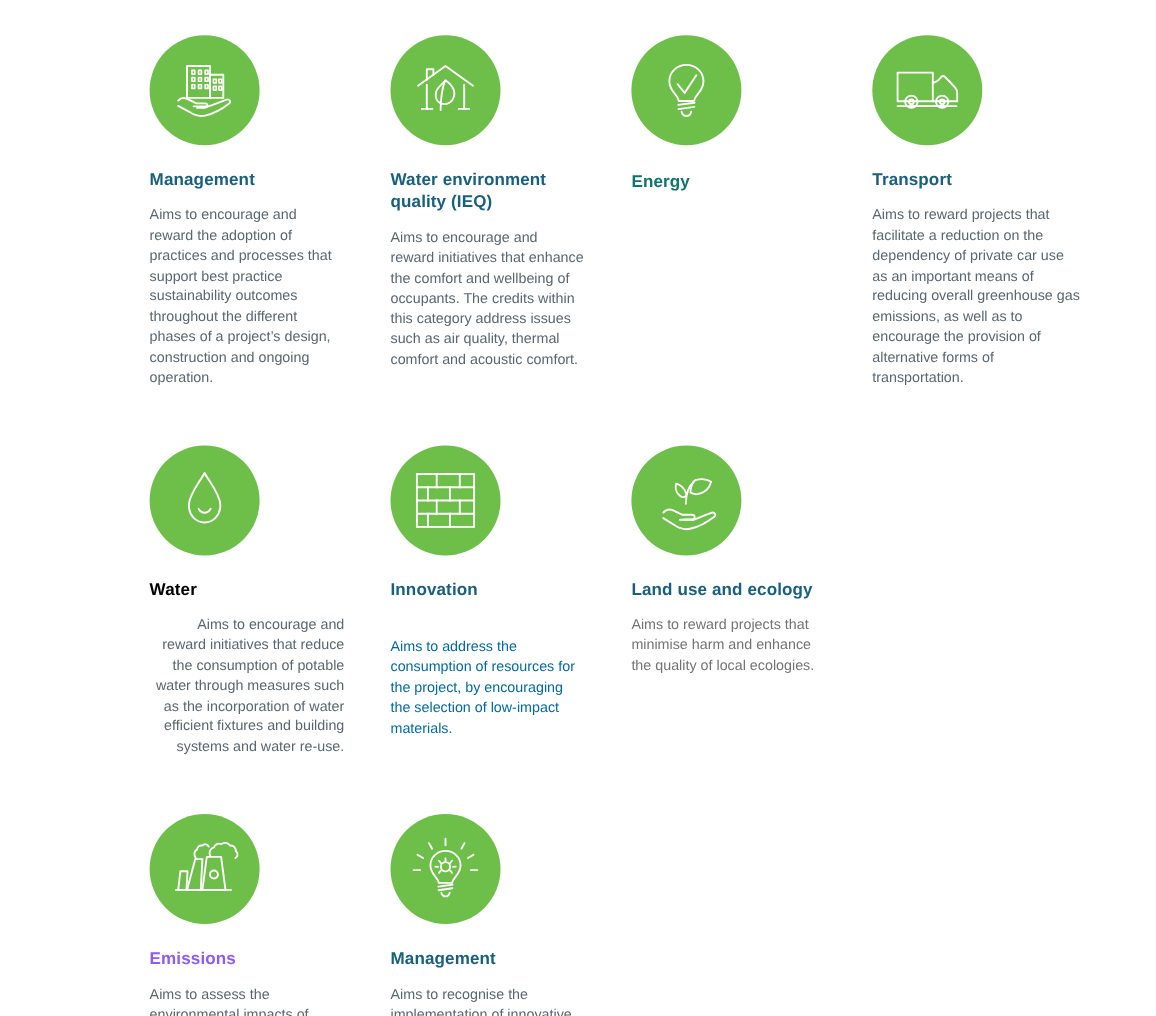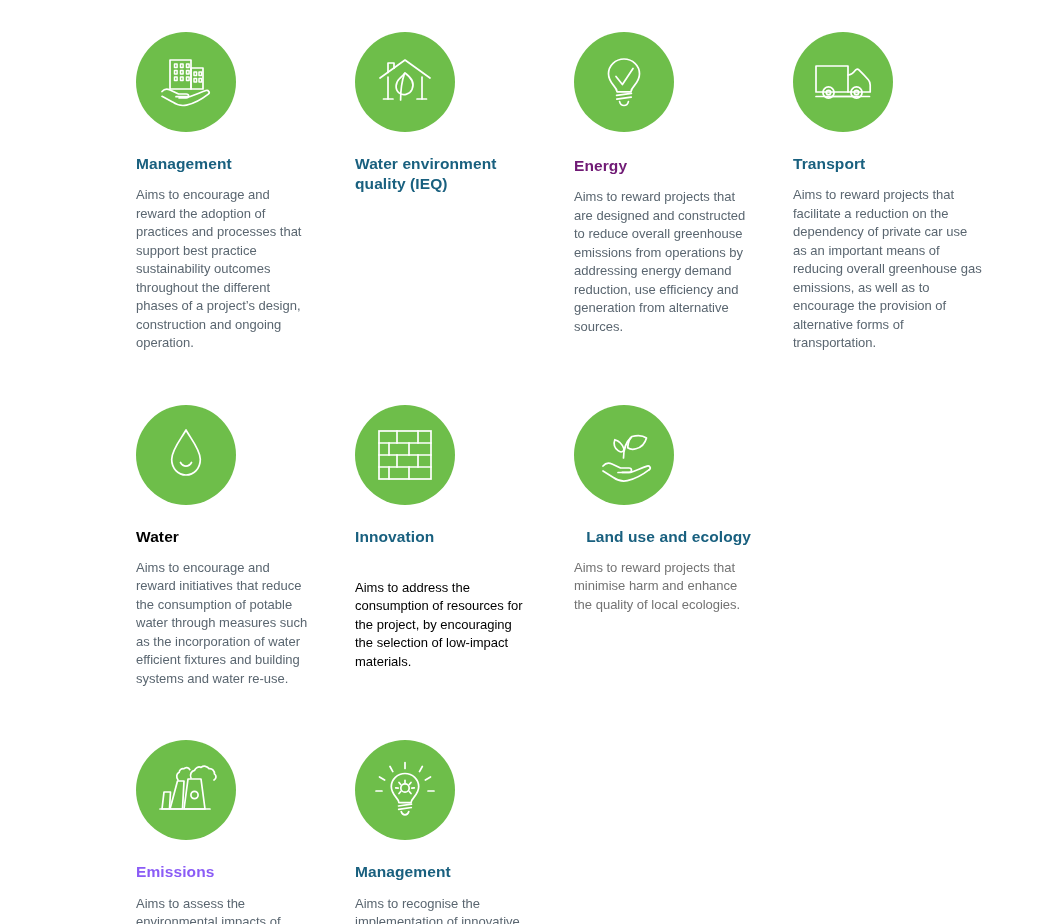--- a/index.html
+++ b/index.html
@@ -108,34 +108,34 @@
           <path d="M14 21.5 V12 H20 V17.2"></path>
           <path d="M14 26 V48"></path>
           <path d="M48 26 V48"></path>
           <path d="M9.5 48 H19"></path>
           <path d="M43 48 H52.5"></path>
           <path d="M31 22c7 5 9.5 11 7 16.5-2.4 5.3-9 6.6-13 3.4-4.2-3.4-3.7-10.2.6-14.4 1.6-1.6 3.4-3.3 5.4-5.5z"></path>
           <path d="M30.6 22.3 C27.8 30 26.6 38.5 26.6 49"></path>
         </svg>
       </div>
       <h3 class="card-title" style="color: rgb(25, 96, 127);">Water environment quality (IEQ)</h3>
+      <p class="card-body" style="color: rgb(90, 102, 112);">Aims to encourage and reward initiatives that enhance the comfort and wellbeing of occupants. The credits within this category address issues such as air quality, thermal comfort and acoustic comfort.</p>
     </div>
 
     <div class="card col3">
       <div class="icon-circle" style="background: rgb(110, 190, 74);">
         <svg width="62" height="62" viewBox="0 0 62 62" fill="none" stroke="#FFFFFF" stroke-width="1.7" stroke-linecap="round" stroke-linejoin="round">
           <path d="M31 8c-8.6 0-15.5 6.6-15.5 14.8 0 5.6 2.7 8.9 5.2 11.8 1.9 2.2 3.1 3.9 3.4 6.2h13.8c.3-2.3 1.5-4 3.4-6.2 2.5-2.9 5.2-6.2 5.2-11.8C46.5 14.6 39.6 8 31 8z"></path>
           <path d="M23.6 44.4 L38.4 42.4"></path>
           <path d="M23.8 48.2 L38.2 46.2"></path>
           <path d="M26.6 50.6c.6 2.4 2.3 3.9 4.4 3.9s3.8-1.5 4.4-3.9"></path>
           <path d="M23 25.5 L29.4 33.5 L40 17.5"></path>
         </svg>
       </div>
-      <h3 class="card-title" style="color: #701a75; margin-top: 24px;">Energy</h3>
-      <p class="card-body" style="color: rgb(90, 102, 112);">Aims to reward projects that are designed and constructed to reduce overall greenhouse emissions from operations by addressing energy demand reduction, use efficiency and generation from alternative sources.</p>
+      <h3 class="card-title" style="color: #0f766e; margin-top: 24px;">Energy</h3>
     </div>
 
     <div class="card col4">
       <div class="icon-circle" style="background: rgb(110, 190, 74);">
         <svg width="64" height="64" viewBox="0 0 64 64" fill="none" stroke="#FFFFFF" stroke-width="1.7" stroke-linecap="round" stroke-linejoin="round">
           <rect x="5" y="16" width="32" height="26"></rect>
           <path d="M37 25c3.5 0 6-2.8 7.6-4.9 1-1.3 2.2-1.4 3.3-.3 3 2.9 6.6 6.6 9.4 9.9 1.3 1.5 1.9 3 1.9 5.2V42 H37"></path>
           <path d="M5 46.5 H58.5"></path>
           <path d="M16 46.5 H47.5"></path>
           <circle cx="17.5" cy="42.5" r="5.6"></circle>
@@ -151,56 +151,56 @@
     <div class="row-gap-1"></div>
 
     <div class="card col1">
       <div class="icon-circle" style="background: rgb(110, 190, 74);">
         <svg width="62" height="62" viewBox="0 0 62 62" fill="none" stroke="#FFFFFF" stroke-width="1.7" stroke-linecap="round" stroke-linejoin="round">
           <path d="M31 6c-3.8 7.3-14.3 19.4-14.3 29.3C16.7 44.5 23.1 51 31 51s14.3-6.5 14.3-15.7C45.3 25.4 34.8 13.3 31 6z"></path>
           <path d="M25.5 38.5c1.3 2.4 3.3 3.6 5.5 3.6s4.2-1.2 5.5-3.6"></path>
         </svg>
       </div>
       <h3 class="card-title" style="color: #000000;">Water</h3>
-      <p class="card-body" style="color: rgb(90, 102, 112);">Aims to encourage and reward initiatives that reduce the consumption of potable water through measures such as the incorporation of water efficient fixtures and building systems and water re-use.</p>
+      <p class="card-body" style="color: rgb(90, 102, 112); text-align: right;">Aims to encourage and reward initiatives that reduce the consumption of potable water through measures such as the incorporation of water efficient fixtures and building systems and water re-use.</p>
     </div>
 
     <div class="card col2">
       <div class="icon-circle" style="background: rgb(110, 190, 74);">
         <svg width="60" height="58" viewBox="0 0 60 58" fill="none" stroke="#FFFFFF" stroke-width="1.7" stroke-linecap="square" stroke-linejoin="miter">
           <rect x="4" y="5" width="52" height="48"></rect>
           <path d="M4 17 H56"></path>
           <path d="M4 29 H56"></path>
           <path d="M4 41 H56"></path>
           <path d="M22 5 V17"></path>
           <path d="M43 5 V17"></path>
           <path d="M14 17 V29"></path>
           <path d="M34 17 V29"></path>
           <path d="M22 29 V41"></path>
           <path d="M43 29 V41"></path>
           <path d="M14 41 V53"></path>
           <path d="M34 41 V53"></path>
         </svg>
       </div>
       <h3 class="card-title" style="color: rgb(25, 96, 127);">Innovation</h3>
-      <p class="card-body" style="color: #000000; margin-top: 32px;">Aims to address the consumption of resources for the project, by encouraging the selection of low-impact materials.</p>
+      <p class="card-body" style="color: #0369a1; margin-top: 32px;">Aims to address the consumption of resources for the project, by encouraging the selection of low-impact materials.</p>
     </div>
 
     <div class="card col3">
       <div class="icon-circle" style="background: rgb(110, 190, 74);">
         <svg width="64" height="62" viewBox="0 0 64 62" fill="none" stroke="#FFFFFF" stroke-width="1.7" stroke-linecap="round" stroke-linejoin="round">
           <path d="M31.5 34 C31.5 25 33.5 18.5 39 13.5"></path>
           <path d="M40 12.5c5.5-1.5 11-1 14.5 1.5-1.5 5.5-5.5 9.5-10.5 10.8-3.3.9-6.3.4-8.3-1 .2-4.6 1.9-9.3 4.3-11.3z"></path>
           <path d="M31.8 24.5c-1.5-4.3-4.8-7.6-9-8.8-1.4 4 0 8.4 3.3 11 1.9 1.5 4 2 5.7-.2z"></path>
           <path d="M11 42c2.5-3 6-3.4 9-2l8.5 4h8.4c1.7 0 2.6 1.1 2.6 2.2s-1 2.1-2.6 2.1h-6.7"></path>
           <path d="M26 48.5h12.5c6.4-2.4 11.5-4.6 16.6-6.4 2.4-.8 4.3 2 2.2 3.6"></path>
           <path d="M57.3 45.7c-6.5 5-15 9.5-21.9 11-5.2 1.1-10.2-.5-14-3.2L11 47"></path>
         </svg>
       </div>
-      <h3 class="card-title" style="color: rgb(25, 96, 127); text-align: right;">Land use and ecology</h3>
+      <h3 class="card-title" style="color: rgb(25, 96, 127);">Land use and ecology</h3>
       <p class="card-body" style="color: #737373;">Aims to reward projects that minimise harm and enhance the quality of local ecologies.</p>
     </div>
 
     <div class="card col4"></div>
 
     <div class="row-gap-2"></div>
 
     <div class="card col1">
       <div class="icon-circle" style="background: rgb(110, 190, 74);">
         <svg width="62" height="62" viewBox="0 0 62 62" fill="none" stroke="#FFFFFF" stroke-width="1.7" stroke-linecap="round" stroke-linejoin="round">

